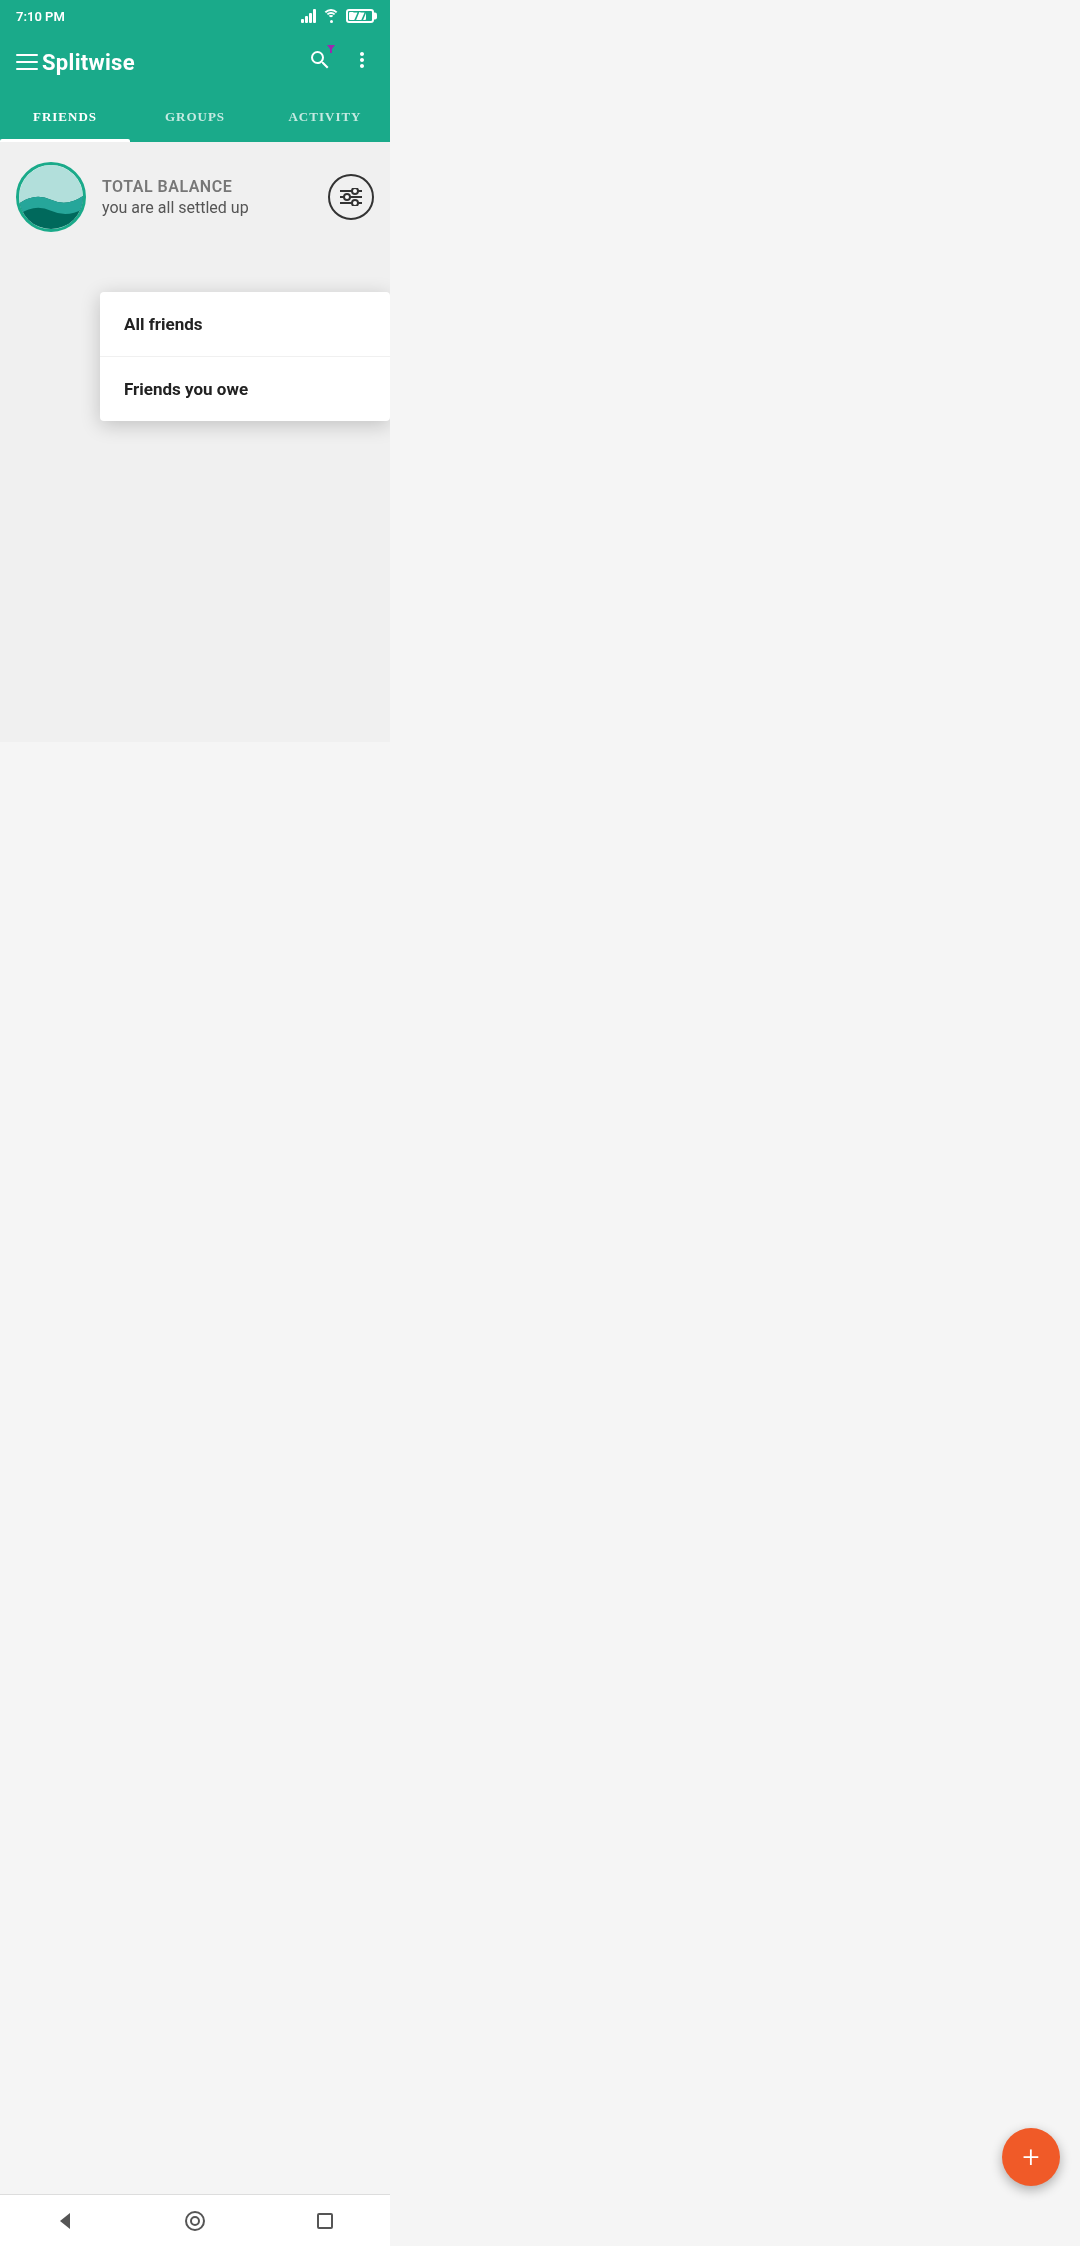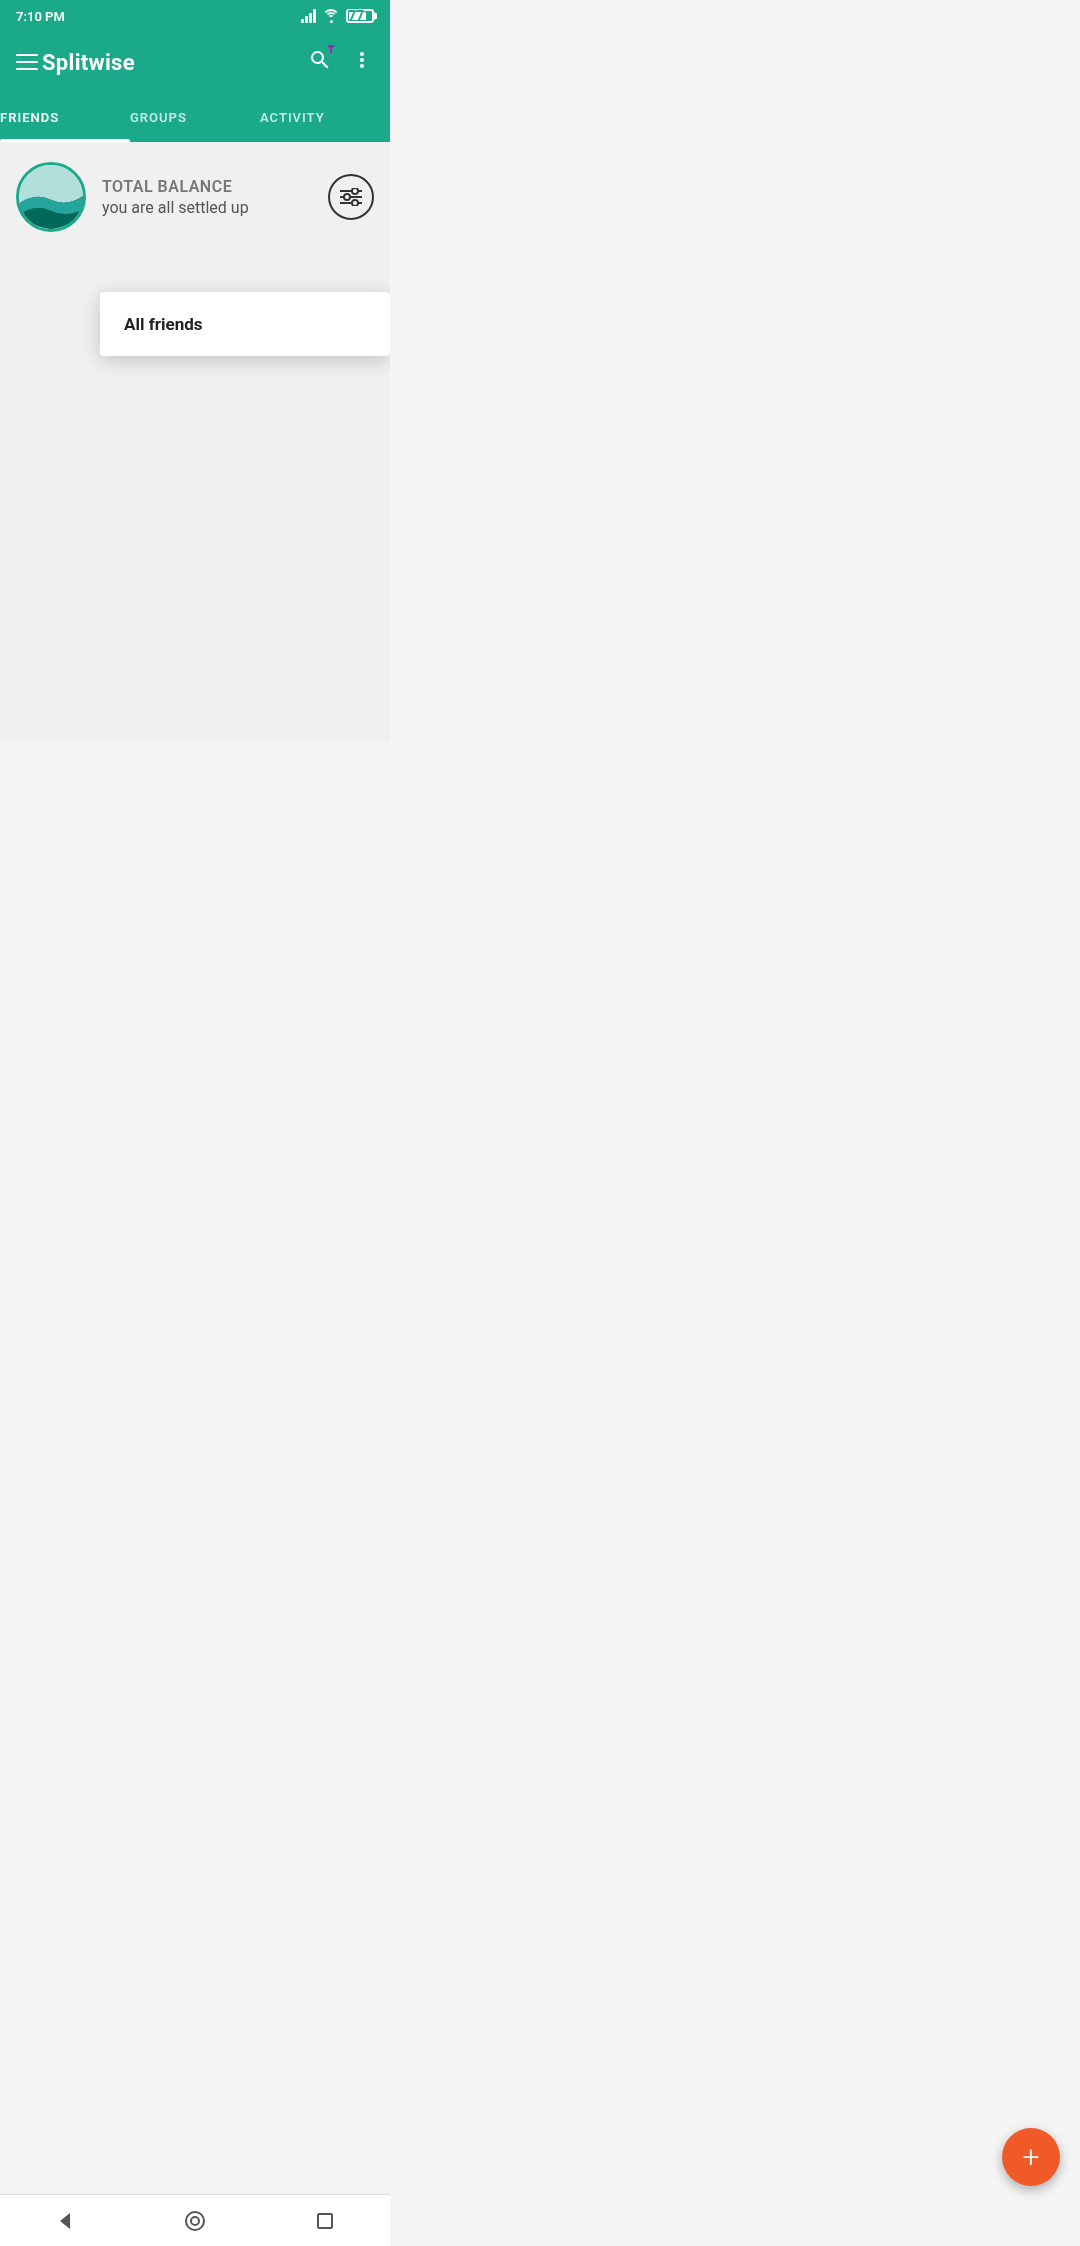--- a/index.html
+++ b/index.html
@@ -80,21 +80,22 @@
     }
     .battery-fill {
       background: white;
       height: 100%;
       border-radius: 1px;
       width: 77%;
     }
     .battery-text {
       position: absolute;
       width: 100%;
-      font-size: 14px;
+      text-align: center;
+      font-size: 12px;
       color: #1aaa8a;
       font-weight: 700;
       left: 0;
     }
 
     
     .app-bar {
       background: #1aaa8a;
       height: 60px;
       display: flex;
@@ -121,27 +122,28 @@
     
     .tabs {
       background: #1aaa8a;
       display: flex;
       height: 50px;
     }
     .tab {
       flex: 1;
       display: flex;
       align-items: center;
-      justify-content: flex-start;
+      justify-content: center;
       color: rgba(255,255,255,0.75);
       font-size: 13px;
       font-weight: 600;
       letter-spacing: 1px;
       cursor: pointer;
       position: relative;
+      font-family: Liberation Serif, serif;
     }
     .tab.active {
       color: white;
     }
     .tab.active::after {
       content: '';
       position: absolute;
       bottom: 0;
       left: 0;
       right: 0;
@@ -376,20 +378,23 @@
       </svg>
     </div>
   </div>
 
 </div>
 
 <div class="dropdown-menu">
   <div class="dropdown-item">
     <span>All friends</span>
   </div>
+  <div class="dropdown-item">
+    <span>Friends you owe</span>
+  </div>
 </div>
 
 <div class="fab">
   <span class="fab-plus">+</span>
 </div>
 
 <div class="bottom-nav">
   <div class="nav-btn">
 
     <svg width="24" height="24" viewBox="0 0 24 24">

